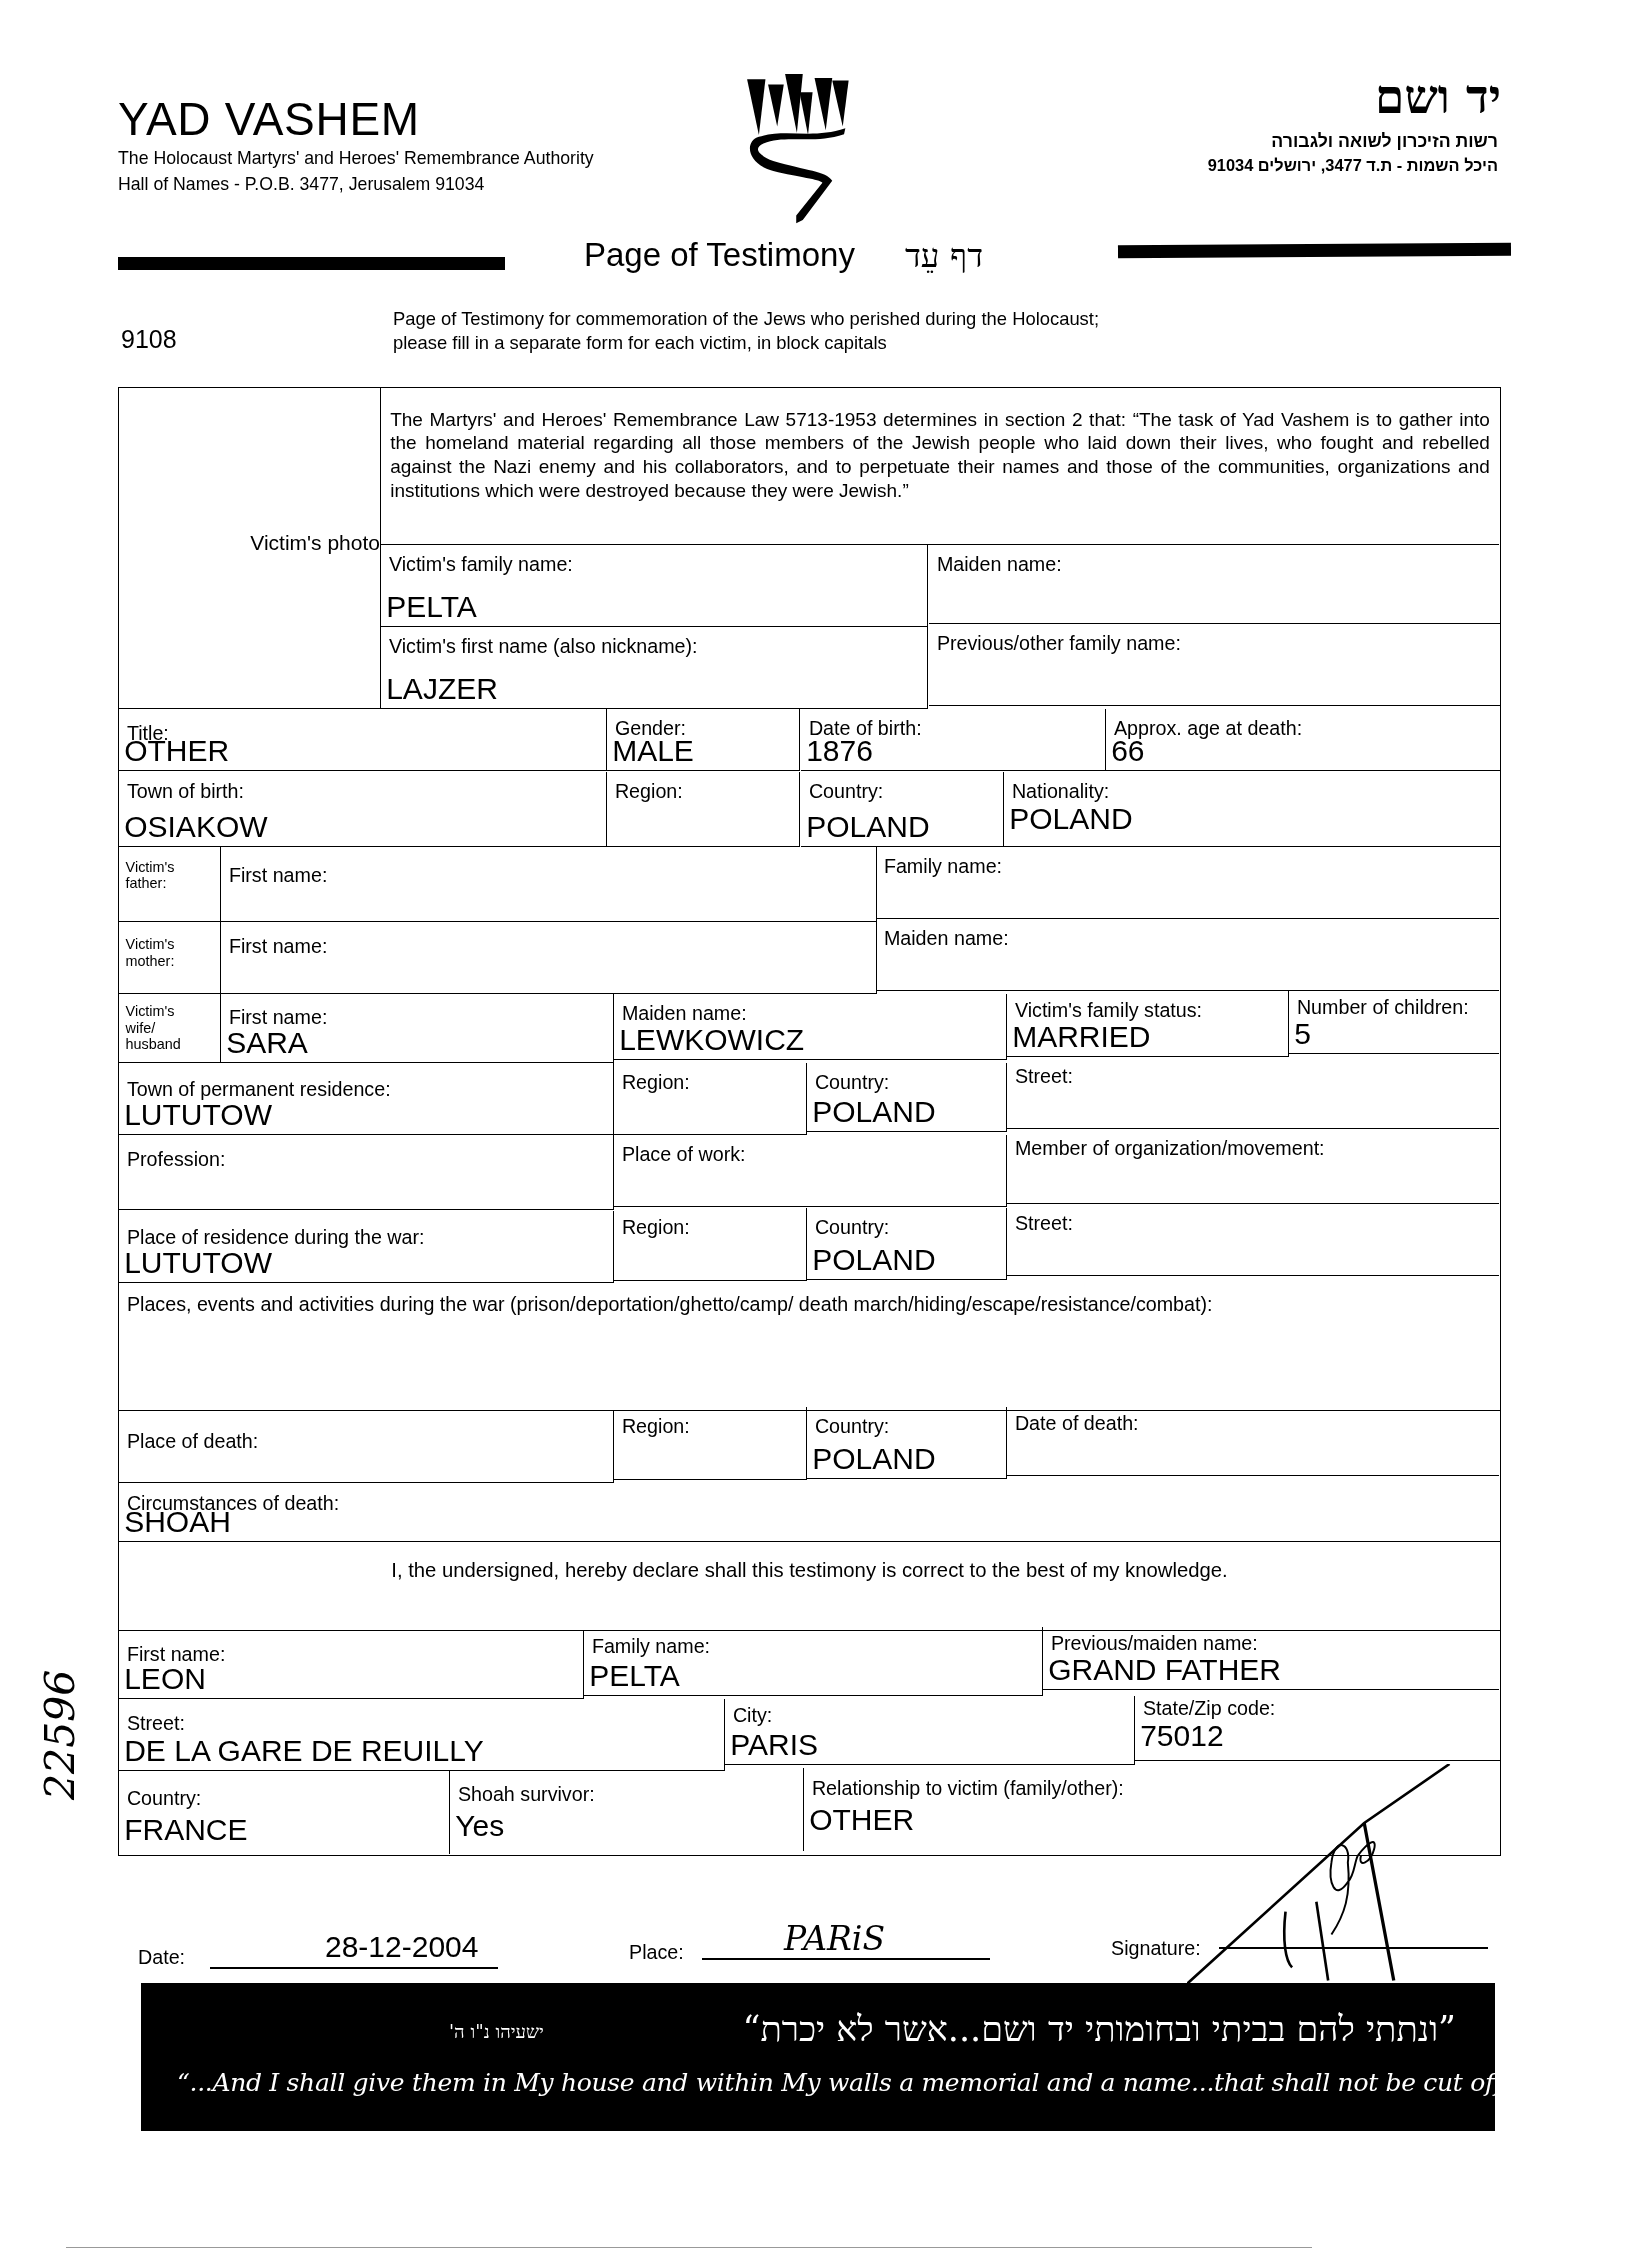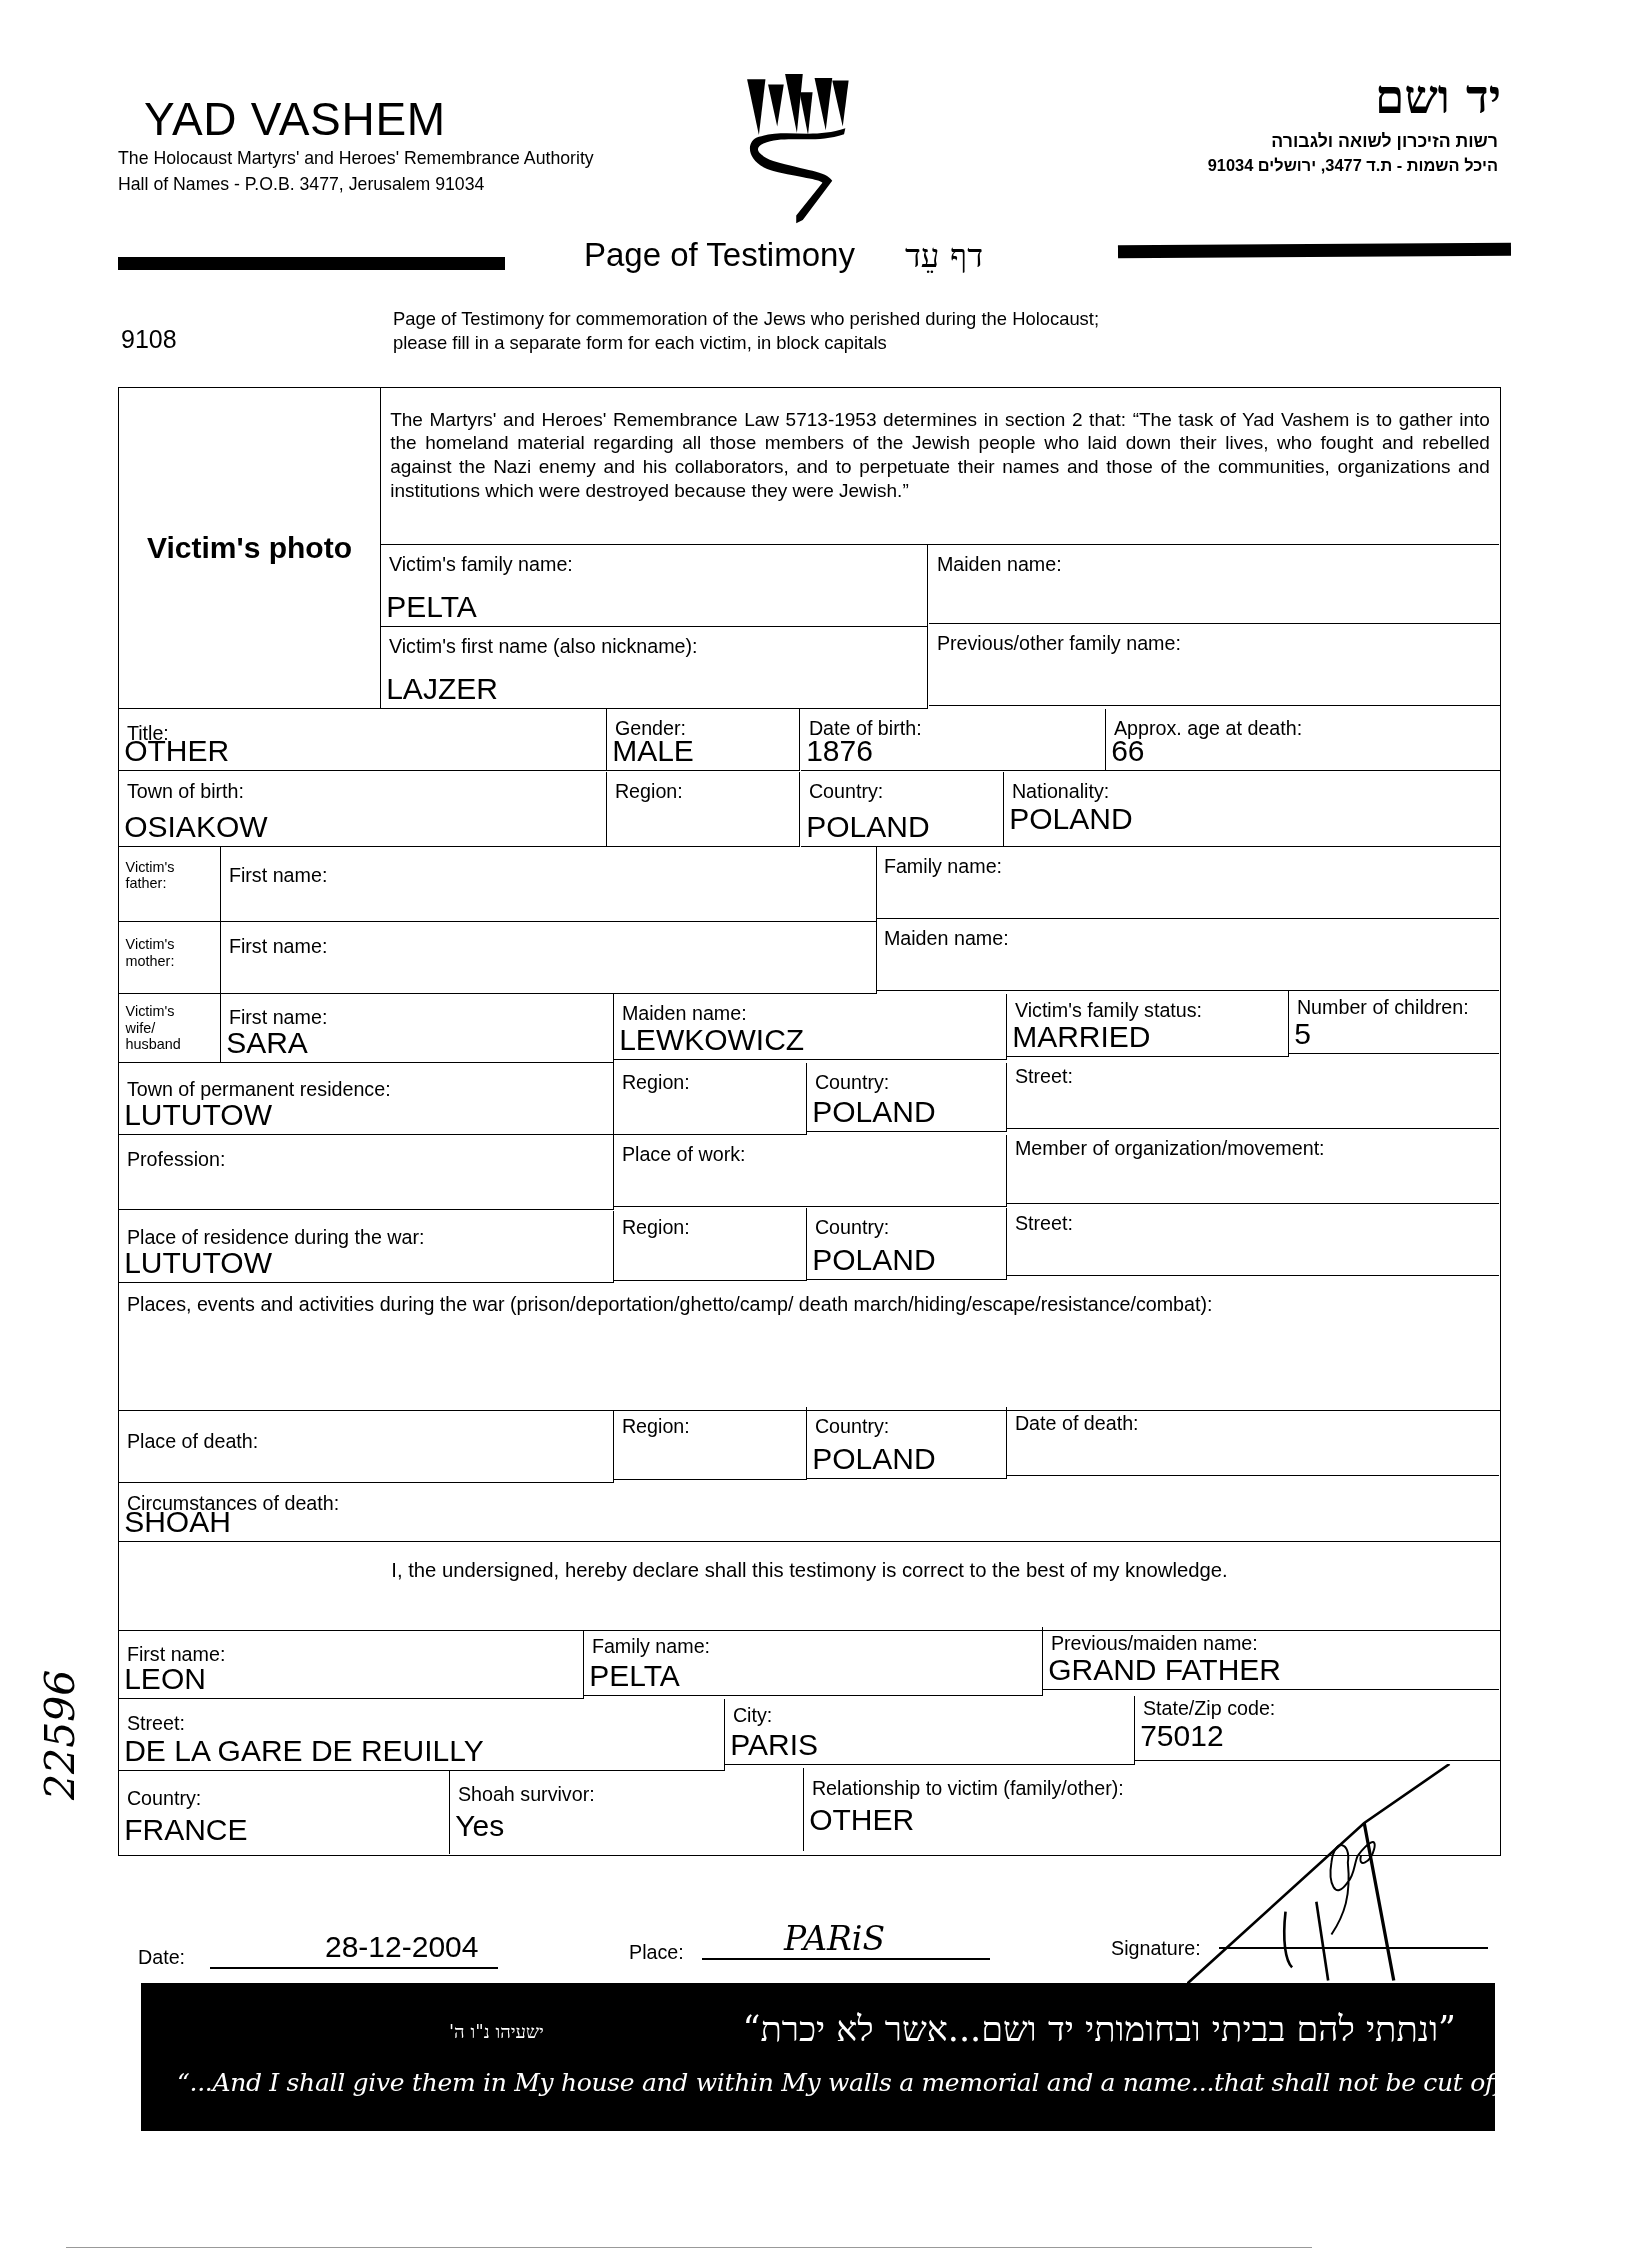--- a/index.html
+++ b/index.html
@@ -4,21 +4,21 @@
 <style>
   html, body { margin:0; padding:0; background:#fff; }
   body { width:1632px; height:2261px; position:relative; overflow:hidden;
          font-family:"Liberation Sans", sans-serif; color:#000; }
   .abs { position:absolute; }
   .lbl { font-size:19.7px; line-height:1.1; }
   .val { font-size:30px; line-height:1; position:absolute;text-align:right; }
   .small-lbl { font-size:14.4px; line-height:1.15; }
 
   
-  #brand { left:118px; top:92px; font-size:46px; letter-spacing:0.7px;margin-left:26px; }
+  #brand { left:118px; top:92px; font-size:46px; letter-spacing:0.7px; }
   #authority { left:118px; top:148px; font-size:17.7px; }
   #address { left:118px; top:174px; font-size:17.7px; }
   #heb-brand { right:131px; top:69px; font-size:47px; font-family:"DejaVu Serif", serif; font-weight:bold; direction:rtl; }
   #heb-authority { right:134px; top:131px; font-size:17.7px; font-weight:bold; direction:rtl; }
   #heb-address { right:134px; top:156px; font-size:16.4px; font-weight:bold; direction:rtl; }
   #logo { left:734px; top:66px; width:131px; height:164px; }
 
   .rule { position:absolute; height:13px; background:#000; }
   #title { left:584px; top:236px; font-size:33px; }
   #title-heb { left:905px; top:236px; font-size:33px; font-family:"DejaVu Serif", serif; }
@@ -72,21 +72,21 @@
 <div class="abs" id="title-heb">דף עֵד</div>
 <div class="abs" id="docnum">9108</div>
 <div class="abs" id="subtitle">
   <div>Page of Testimony for commemoration of the Jews who perished during the Holocaust;</div>
   <div>please fill in a separate form for each victim, in block capitals</div>
 </div>
 
 <div class="abs" id="form">
 
   <div class="cell" style="left:0; top:0; width:262px; height:321px;">
-    <div class="lbl" style="left:0; right:0; top:143px; text-align:center; font-size:30px;font-weight:bold;">Victim's photo</div>
+    <div class="lbl" style="left:0; right:0; top:143px; text-align:right; font-size:21px;">Victim's photo</div>
   </div>
 
   <div class="cell" style="left:262px; top:0; width:1118px; height:157px; border-right:none;">
     <div style="position:absolute; left:9.2px; right:9.2px; top:19.7px; font-size:19px; line-height:1.25; text-align:justify;">The Martyrs' and Heroes' Remembrance Law 5713-1953 determines in section 2 that: “The task of Yad Vashem is to gather into the homeland material regarding all those members of the Jewish people who laid down their lives, who fought and rebelled against the Nazi enemy and his collaborators, and to perpetuate their names and those of the communities, organizations and institutions which were destroyed because they were Jewish.”</div>
   </div>
 
   <div class="cell" style="left:262px; top:157px; width:547px; height:82px;">
     <div class="lbl">Victim's family name:</div>
     <div class="val">PELTA</div>
   </div>

